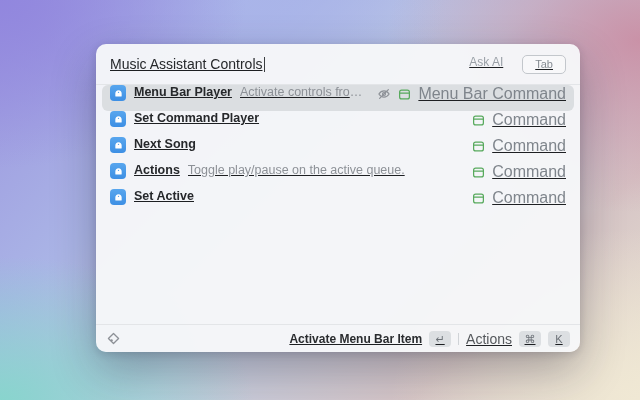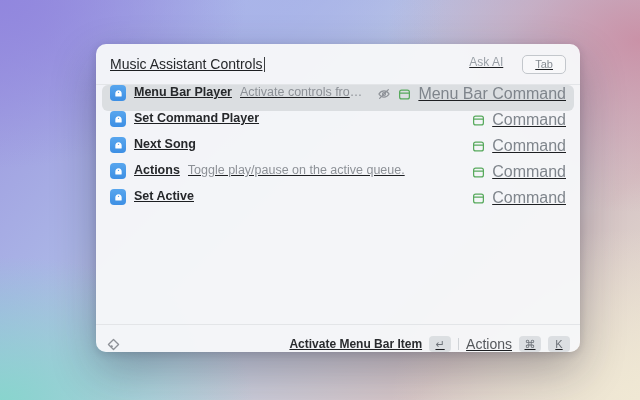--- a/index.html
+++ b/index.html
@@ -46,21 +46,21 @@
     background:linear-gradient(180deg,#58a6ee,#3d8fe4);
     display:flex;align-items:center;justify-content:center;
   }
   .row-title{font-size:12.5px;font-weight:700;color:#26282b;white-space:nowrap;}
   .row-sub{font-size:12.5px;color:#8d9197;white-space:nowrap;overflow:hidden;text-overflow:ellipsis;}
   .row-right{margin-left:auto;display:flex;align-items:center;gap:7px;flex:0 0 auto;}
   .row-type{font-size:16px;color:#7f858c;}
   
   .footer{
     flex:0 0 auto;height:27px;border-top:1px solid #e3e5e8;
-    display:flex;align-items:flex-end;padding:0 10px 0 10px;gap:8px;
+    display:flex;align-items:center;padding:0 10px 0 10px;gap:8px;
   }
   .footer-right{margin-left:auto;display:flex;align-items:center;gap:7px;}
   .footer-action{font-size:12px;font-weight:700;color:#2a2c2f;}
   .key-badge{
     min-width:12px;text-align:center;font-size:11px;color:#6d7278;
     background:#dcdfe2;border-radius:4px;padding:2px 5px;line-height:12px;
   }
   .footer-sep{width:1px;height:12px;background:#d0d3d7;}
   .footer-actions-label{font-size:14px;color:#55585c;}
   svg{display:block;}

